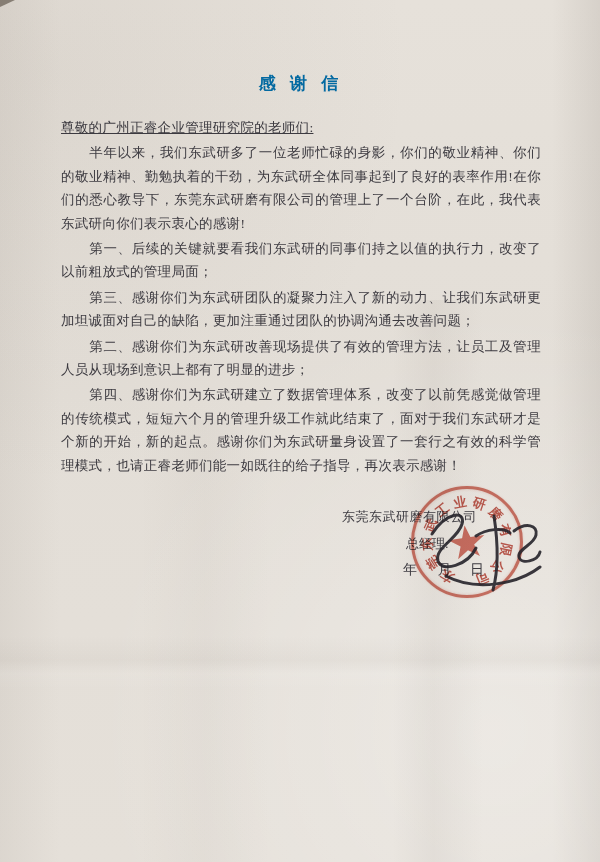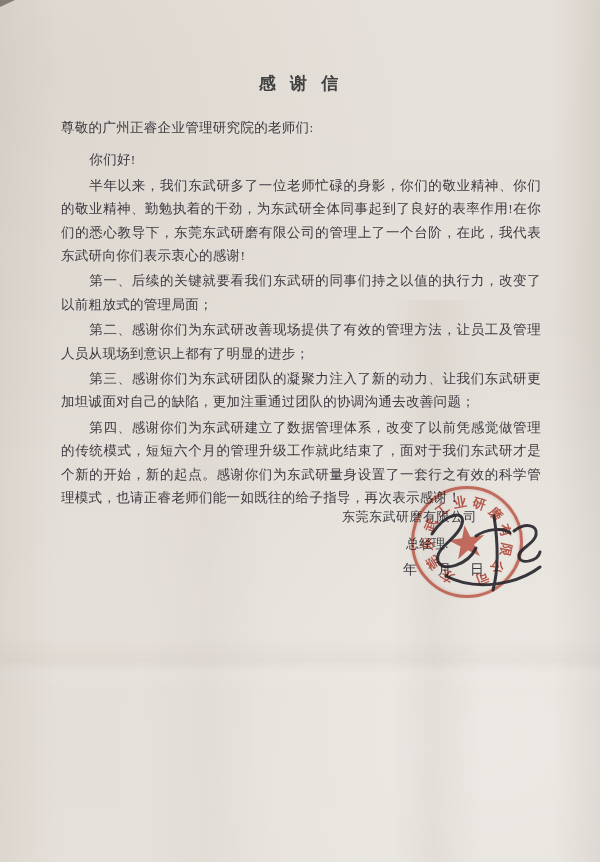--- a/index.html
+++ b/index.html
@@ -21,24 +21,24 @@
     background:linear-gradient(90deg, rgba(120,108,98,0) 0%, rgba(120,108,98,.07) 45%, rgba(120,108,98,0) 100%);}
   .crease-v2{position:absolute;top:420px;bottom:0;left:140px;width:130px;
     background:linear-gradient(90deg, rgba(120,108,98,0), rgba(120,108,98,.045) 50%, rgba(120,108,98,0));}
   .crease-h{position:absolute;left:0;right:0;top:636px;height:54px;
     background:linear-gradient(180deg, rgba(120,108,98,0), rgba(120,108,98,.05) 45%, rgba(255,255,255,.07) 70%, rgba(120,108,98,0));}
   .corner-shadow{position:absolute;top:0;left:0;width:0;height:0;
     border-top:7px solid #6b6257;border-right:15px solid transparent;opacity:.75;}
 
   .letter{position:absolute;left:61px;top:72px;width:480px;z-index:2;}
   .letter-title{margin:0 0 21px;text-align:center;font-size:17px;font-weight:bold;
-    letter-spacing:5px;color:#404040;}
+    letter-spacing:5px;color:#0369a1;}
   .letter p{margin:0;font-size:13.5px;line-height:23.4px;text-align:justify;
     letter-spacing:.3px;}
-  .salutation{text-indent:0;}
+  .salutation{text-indent:0;text-decoration:underline;}
   .greeting{text-indent:2.1em;margin-top:9px !important;}
   .para{text-indent:2.1em;margin-top:2px !important;}
 
   .closing-company{position:absolute;left:342px;top:508px;font-size:13px;z-index:3;letter-spacing:.5px;}
   .closing-manager{position:absolute;left:406px;top:535px;font-size:13px;z-index:3;}
   .closing-date{position:absolute;left:403px;top:561px;font-size:14px;z-index:3;}
   .closing-date .m{display:inline-block;margin-left:17px;}
   .closing-date .d{display:inline-block;margin-left:15px;}
 
   .seal{position:absolute;left:411px;top:486px;width:112px;height:112px;z-index:4;
@@ -60,25 +60,24 @@
 
 <div class="photo-bg"></div>
 <div class="crease-v"></div>
 <div class="crease-v2"></div>
 <div class="crease-h"></div>
 <div class="corner-shadow"></div>
 
 <div class="letter">
   <h1 class="letter-title">感 谢 信</h1>
   <p class="salutation">尊敬的广州正睿企业管理研究院的老师们:</p>
-  <p class="greeting">你们好!</p>
   <p class="para">半年以来，我们东武研多了一位老师忙碌的身影，你们的敬业精神、你们的敬业精神、勤勉执着的干劲，为东武研全体同事起到了良好的表率作用!在你们的悉心教导下，东莞东武研磨有限公司的管理上了一个台阶，在此，我代表东武研向你们表示衷心的感谢!</p>
   <p class="para">第一、后续的关键就要看我们东武研的同事们持之以值的执行力，改变了以前粗放式的管理局面；</p>
+  <p class="para">第三、感谢你们为东武研团队的凝聚力注入了新的动力、让我们东武研更加坦诚面对自己的缺陷，更加注重通过团队的协调沟通去改善问题；</p>
   <p class="para">第二、感谢你们为东武研改善现场提供了有效的管理方法，让员工及管理人员从现场到意识上都有了明显的进步；</p>
-  <p class="para">第三、感谢你们为东武研团队的凝聚力注入了新的动力、让我们东武研更加坦诚面对自己的缺陷，更加注重通过团队的协调沟通去改善问题；</p>
   <p class="para">第四、感谢你们为东武研建立了数据管理体系，改变了以前凭感觉做管理的传统模式，短短六个月的管理升级工作就此结束了，面对于我们东武研才是个新的开始，新的起点。感谢你们为东武研量身设置了一套行之有效的科学管理模式，也请正睿老师们能一如既往的给子指导，再次表示感谢！</p>
 </div>
 
 <div class="closing-company">东莞东武研磨有限公司</div>
 <div class="closing-manager">总经理:</div>
 <div class="closing-date">
   <span class="y">年</span>
   <span class="m">月</span>
   <span class="d">日</span>
 </div>

